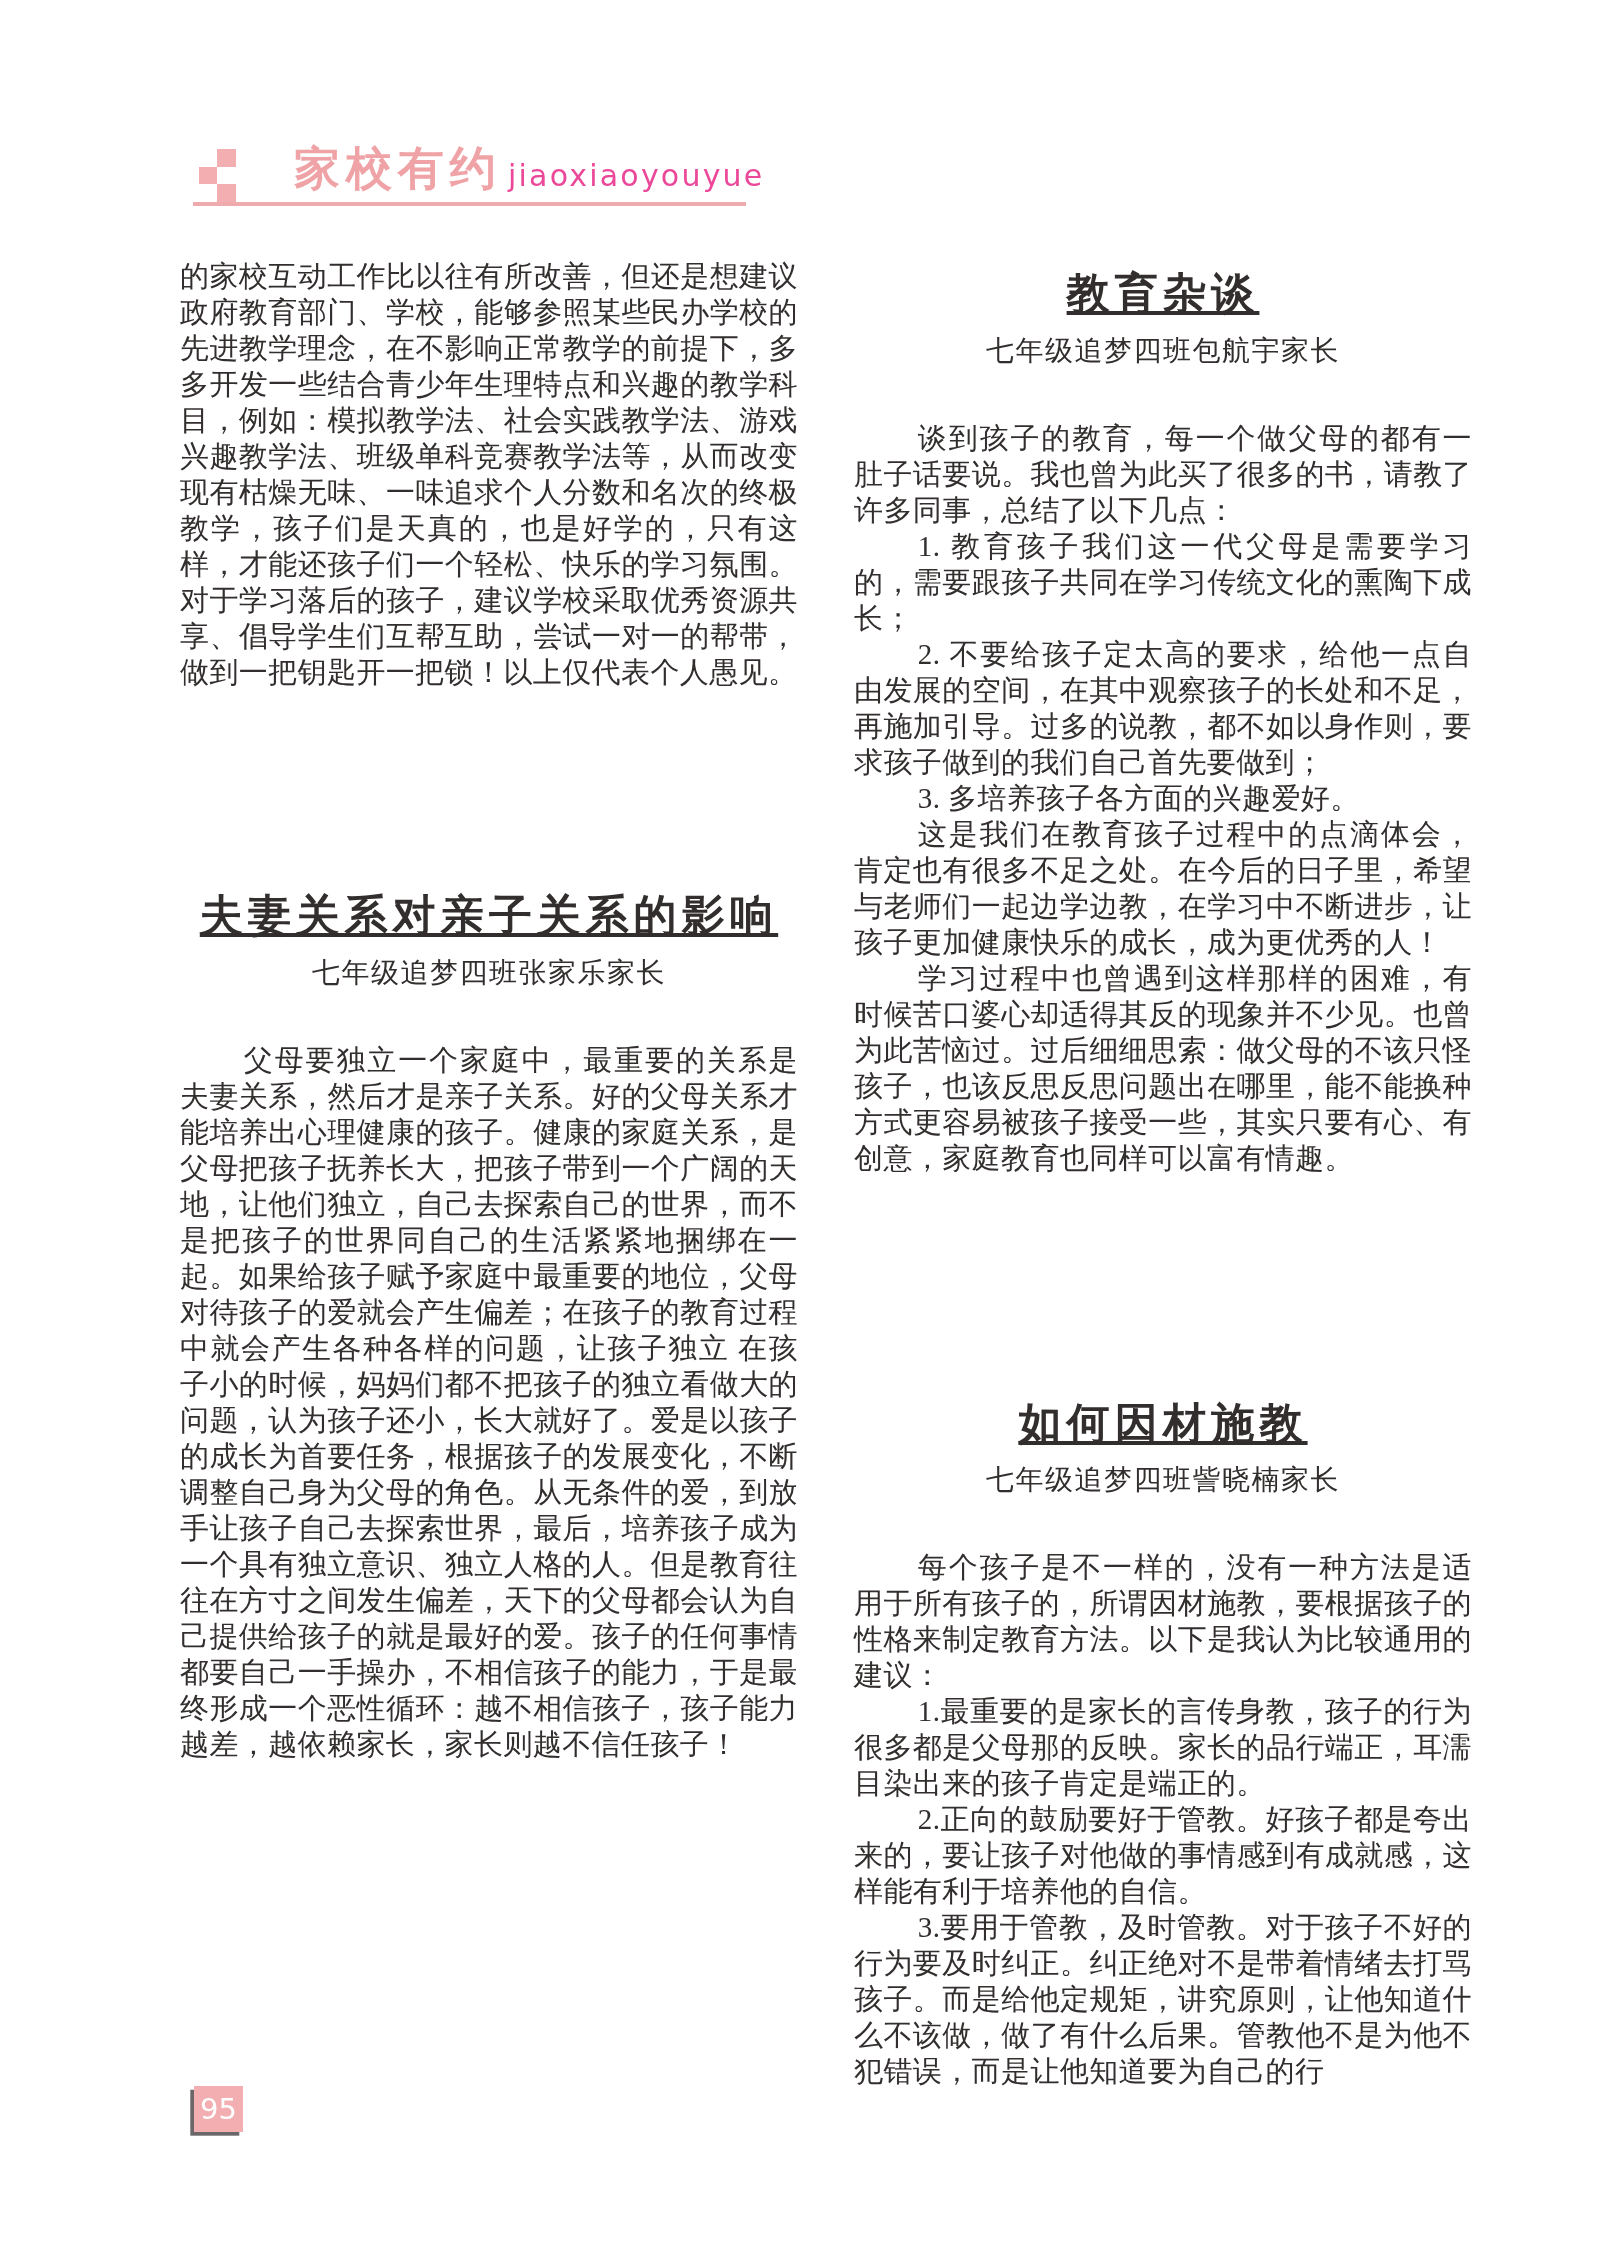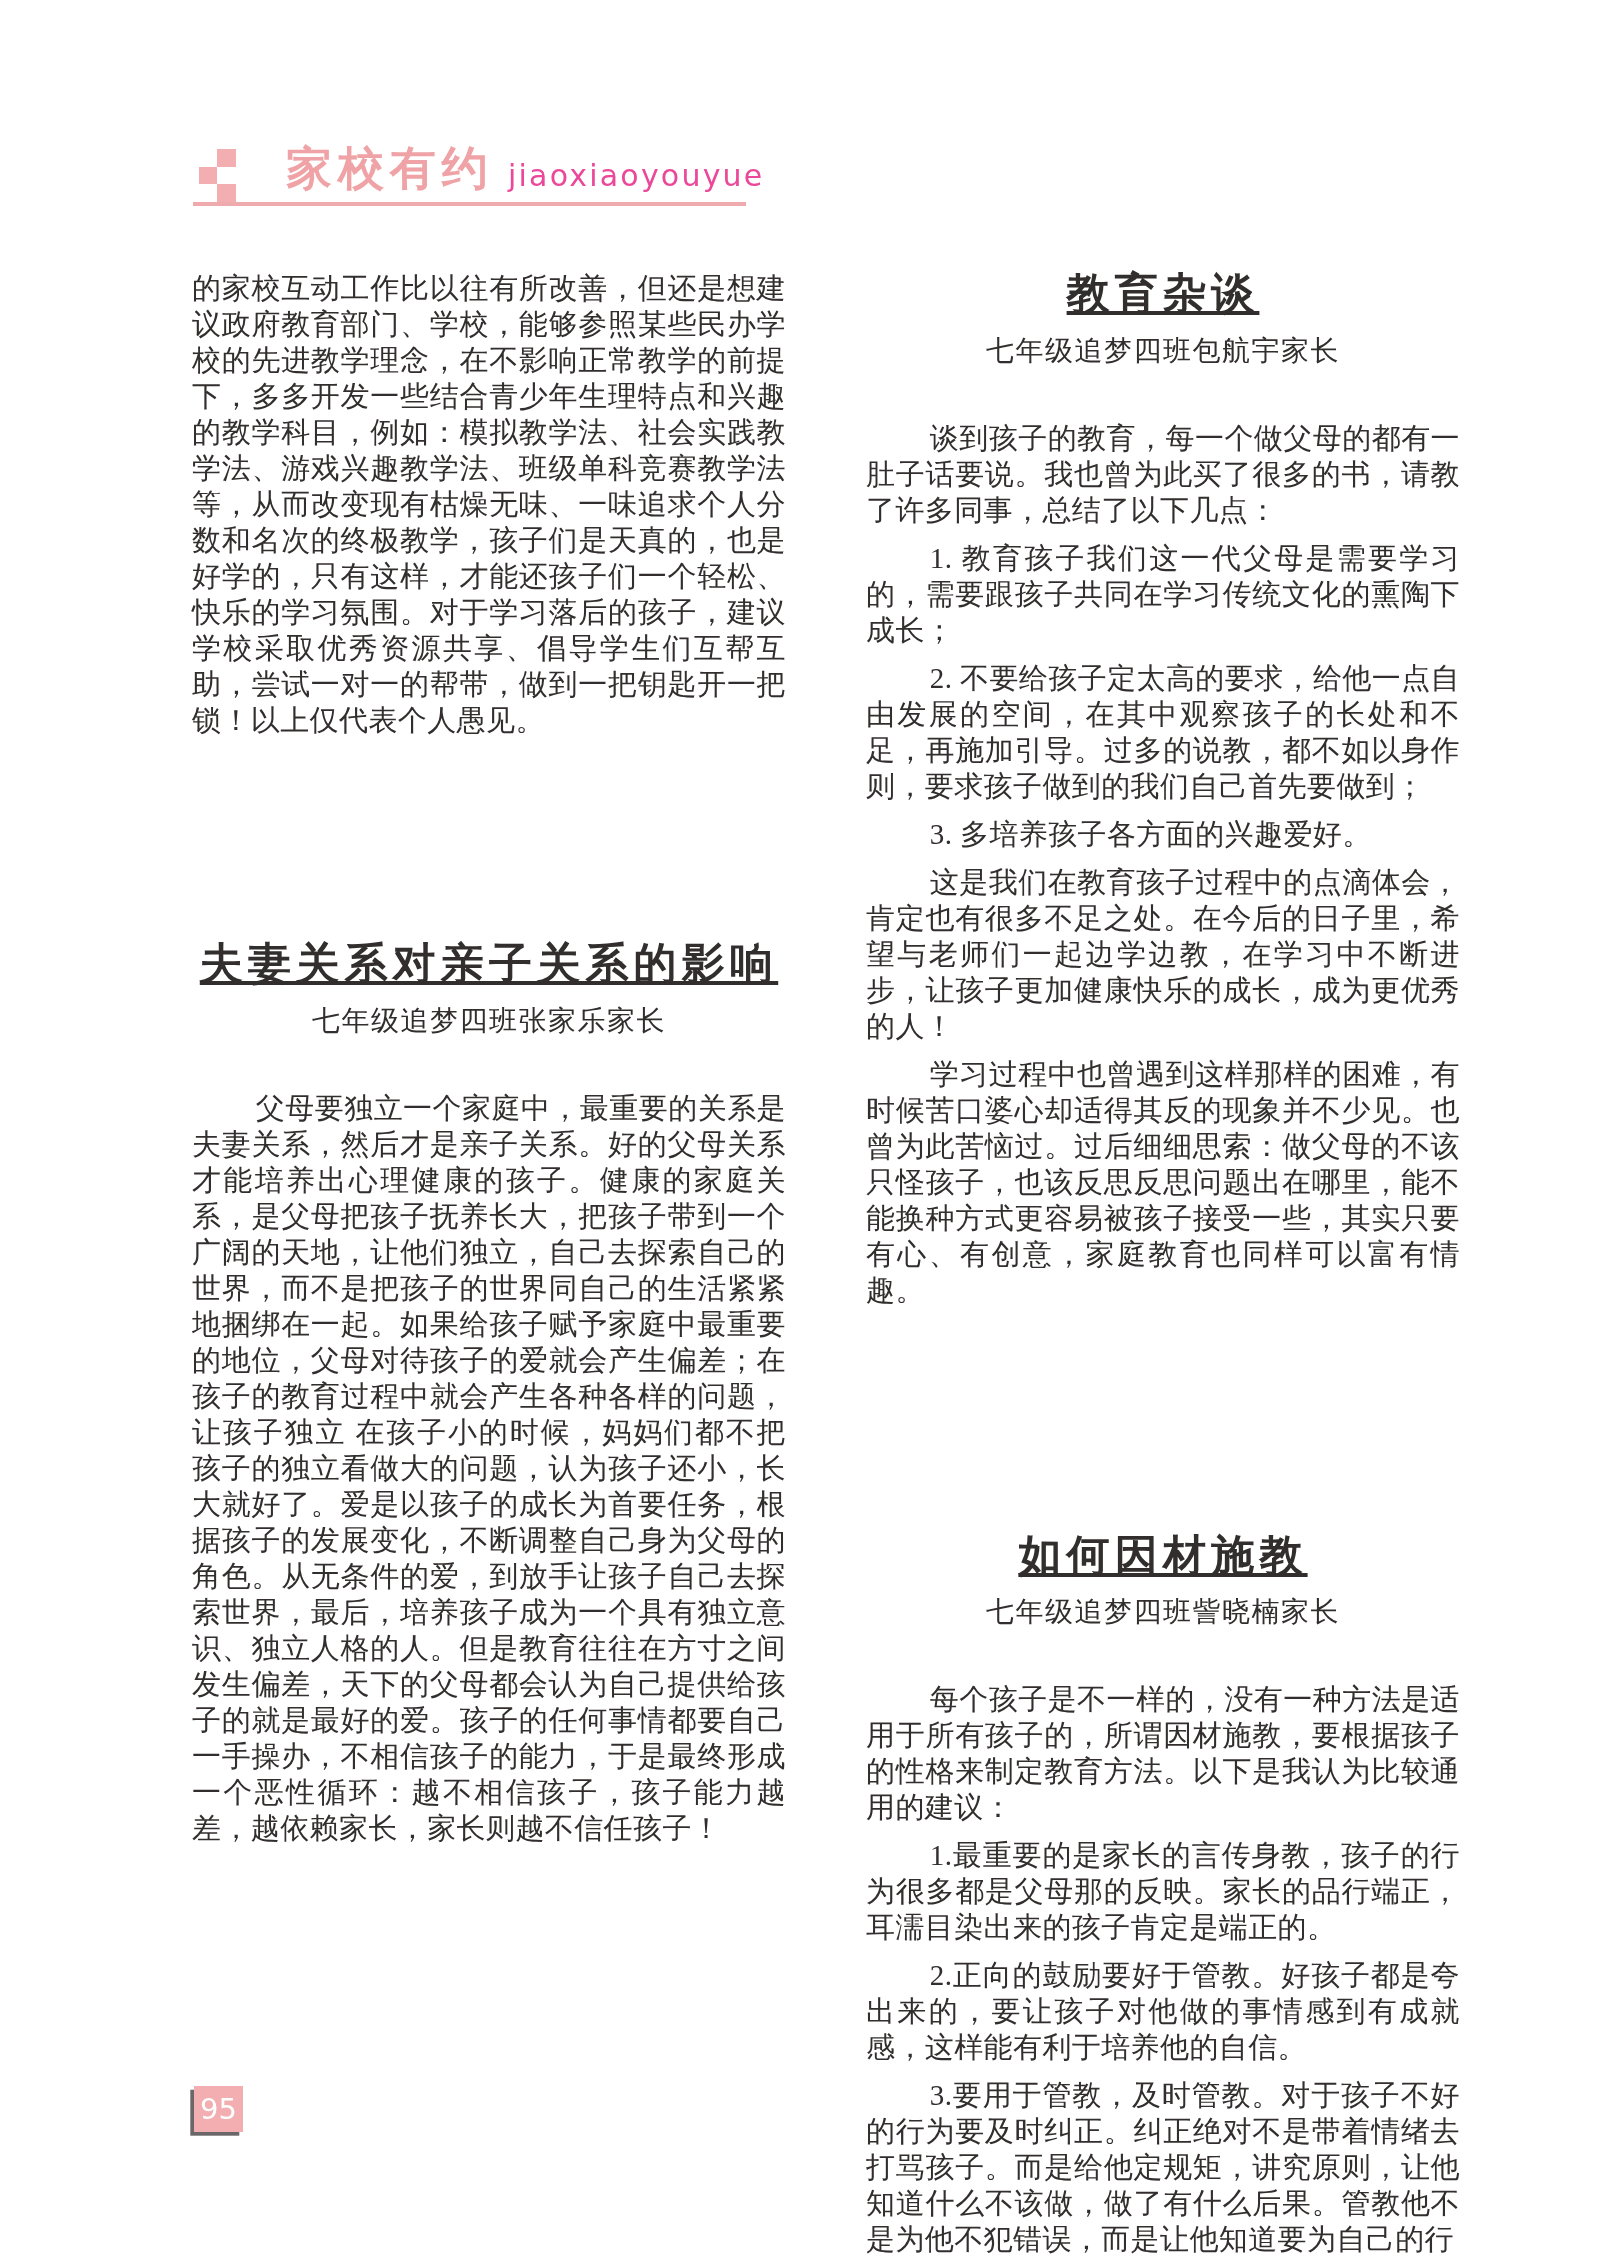--- a/index.html
+++ b/index.html
@@ -14,21 +14,21 @@
   
   .header{position:absolute;left:0;top:0;width:100%;height:213px;}
   .logo{
     position:absolute;left:199px;top:149px;
     width:37px;height:53px;
     display:grid;grid-template-columns:18.4px 18.4px;grid-template-rows:17.7px 17.7px 17.7px;
   }
   .logo .cell{width:18.4px;height:17.7px;}
   .logo .filled{background:#f2aeb0;}
   .brand{
-    position:absolute;left:286px;top:143px;
+    position:absolute;left:294px;top:143px;
     font-family:"DejaVu Sans","Liberation Sans",sans-serif;
     font-weight:bold;font-size:46px;line-height:50px;
     letter-spacing:5.9px;color:#efa3a6;white-space:nowrap;
   }
   .pinyin{
     position:absolute;left:508px;top:160px;
     font-family:"DejaVu Sans","Liberation Sans",sans-serif;
     font-size:30px;line-height:32px;letter-spacing:2.2px;
     color:#ec4899;white-space:nowrap;
   }
@@ -45,21 +45,21 @@
     margin:0 0 11.8px 0;
     font-size:43px;line-height:54px;
     font-weight:600;text-align:center;letter-spacing:5.2px;text-decoration:underline;
   }
   .art-subtitle{
     margin:0 0 52px 0;
     font-size:28px;line-height:35px;
     text-align:center;letter-spacing:1.5px;font-weight:400;
   }
   .body-p{
-    margin:12px;
+    margin:0;
     font-size:29px;line-height:36px;
     text-align:justify;text-justify:inter-ideograph;
     word-break:break-all;
     letter-spacing:0.4px;
   }
   .body-p.indent{text-indent:2.2em;}
   
   .page-number{
     position:absolute;left:194px;top:2086px;
     width:49px;height:46px;background:#f2aeb0;

